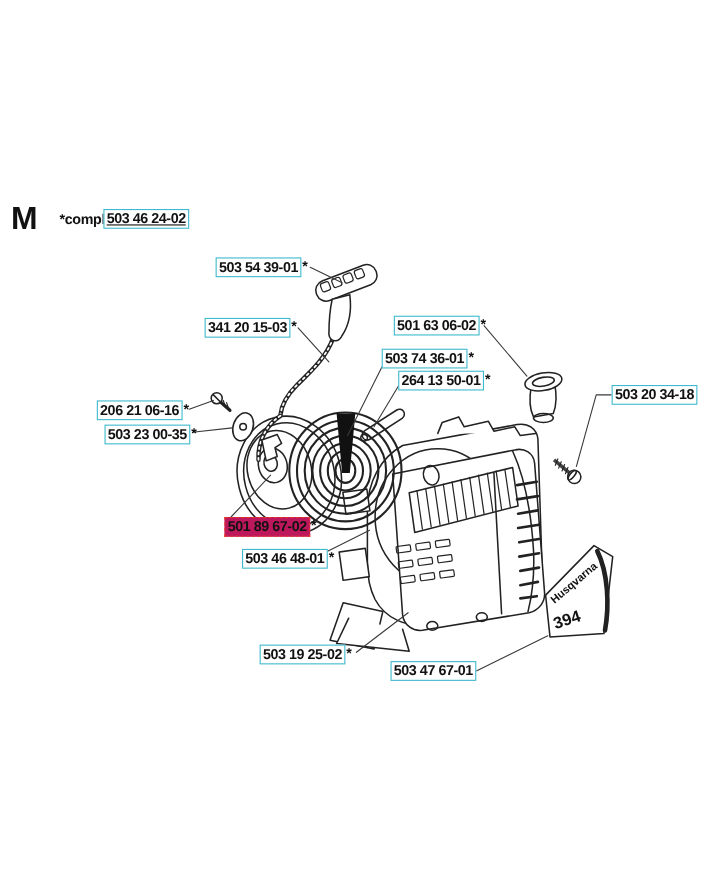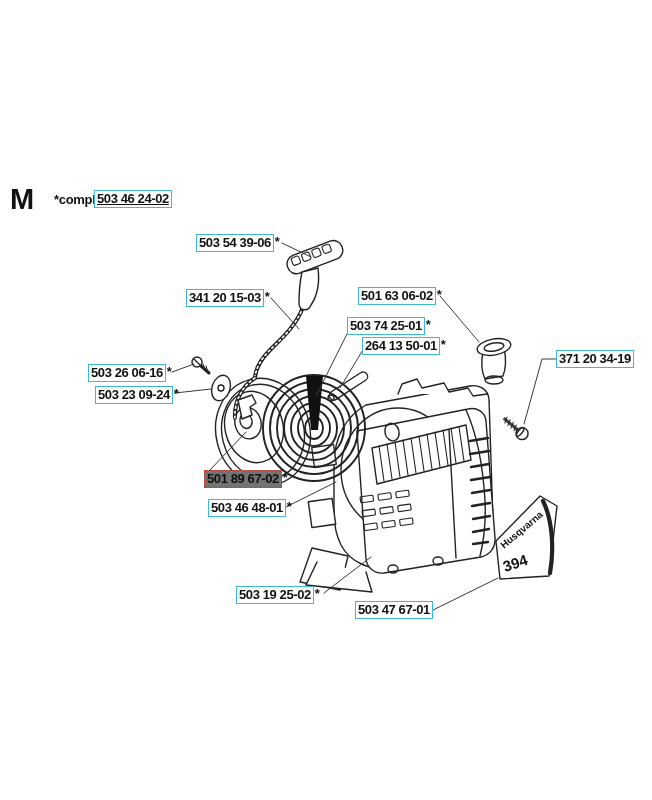--- a/index.html
+++ b/index.html
@@ -17,21 +17,21 @@
   .part-label{
     position:absolute;display:flex;align-items:flex-start;white-space:nowrap;
     font-size:13px;font-weight:bold;letter-spacing:-0.4px;line-height:15px;
   }
   .part-label .num{
     display:inline-block;border:1.5px solid #3fb9cd;background:#ffffff;
     padding:0 2px 1px 2px;
   }
   .part-label .suffix{display:inline-block;margin-left:1px;}
   .part-label.highlight .num{
-    background:#737373;border:1.5px dashed #e8352a;
+    background:#be185d;border:1.5px dashed #e8352a;
   }
   .part-label.underlined .num{text-decoration:underline;}
 </style>
 </head>
 <body>
 
 <div class="canvas">
 
   <svg class="art" width="652" height="800" viewBox="0 0 652 800" fill="none" stroke="#222" stroke-width="1.4" stroke-linecap="round" stroke-linejoin="round">
 
@@ -189,65 +189,65 @@
     </g>
   </svg>
 
   <div class="section-letter">M</div>
   <div class="compl-prefix">*compl</div>
   <div class="part-label underlined" style="left:94px;top:190px">
     <span class="num">503 46 24-02</span>
   </div>
 
   <div class="part-label" style="left:196px;top:234px">
-    <span class="num">503 54 39-06</span>
+    <span class="num">503 54 39-01</span>
     <span class="suffix">*</span>
   </div>
 
   <div class="part-label" style="left:186px;top:289px">
     <span class="num">341 20 15-03</span>
     <span class="suffix">*</span>
   </div>
 
   <div class="part-label" style="left:358px;top:287px">
     <span class="num">501 63 06-02</span>
     <span class="suffix">*</span>
   </div>
 
   <div class="part-label" style="left:347px;top:317px">
-    <span class="num">503 74 25-01</span>
+    <span class="num">503 74 36-01</span>
     <span class="suffix">*</span>
   </div>
 
   <div class="part-label" style="left:362px;top:337px">
     <span class="num">264 13 50-01</span>
     <span class="suffix">*</span>
   </div>
 
   <div class="part-label" style="left:556px;top:350px">
-    <span class="num">371 20 34-19</span>
+    <span class="num">503 20 34-18</span>
     <span class="suffix"></span>
   </div>
 
   <div class="part-label" style="left:88px;top:364px">
-    <span class="num">503 26 06-16</span>
+    <span class="num">206 21 06-16</span>
     <span class="suffix">*</span>
   </div>
 
   <div class="part-label" style="left:95px;top:386px">
-    <span class="num">503 23 09-24</span>
+    <span class="num">503 23 00-35</span>
     <span class="suffix">*</span>
   </div>
 
   <div class="part-label highlight" style="left:204px;top:470px">
     <span class="num">501 89 67-02</span>
     <span class="suffix">*</span>
   </div>
 
-  <div class="part-label" style="left:208px;top:499px">
+  <div class="part-label" style="left:220px;top:499px">
     <span class="num">503 46 48-01</span>
     <span class="suffix">*</span>
   </div>
 
   <div class="part-label" style="left:236px;top:586px">
     <span class="num">503 19 25-02</span>
     <span class="suffix">*</span>
   </div>
 
   <div class="part-label" style="left:355px;top:601px">

